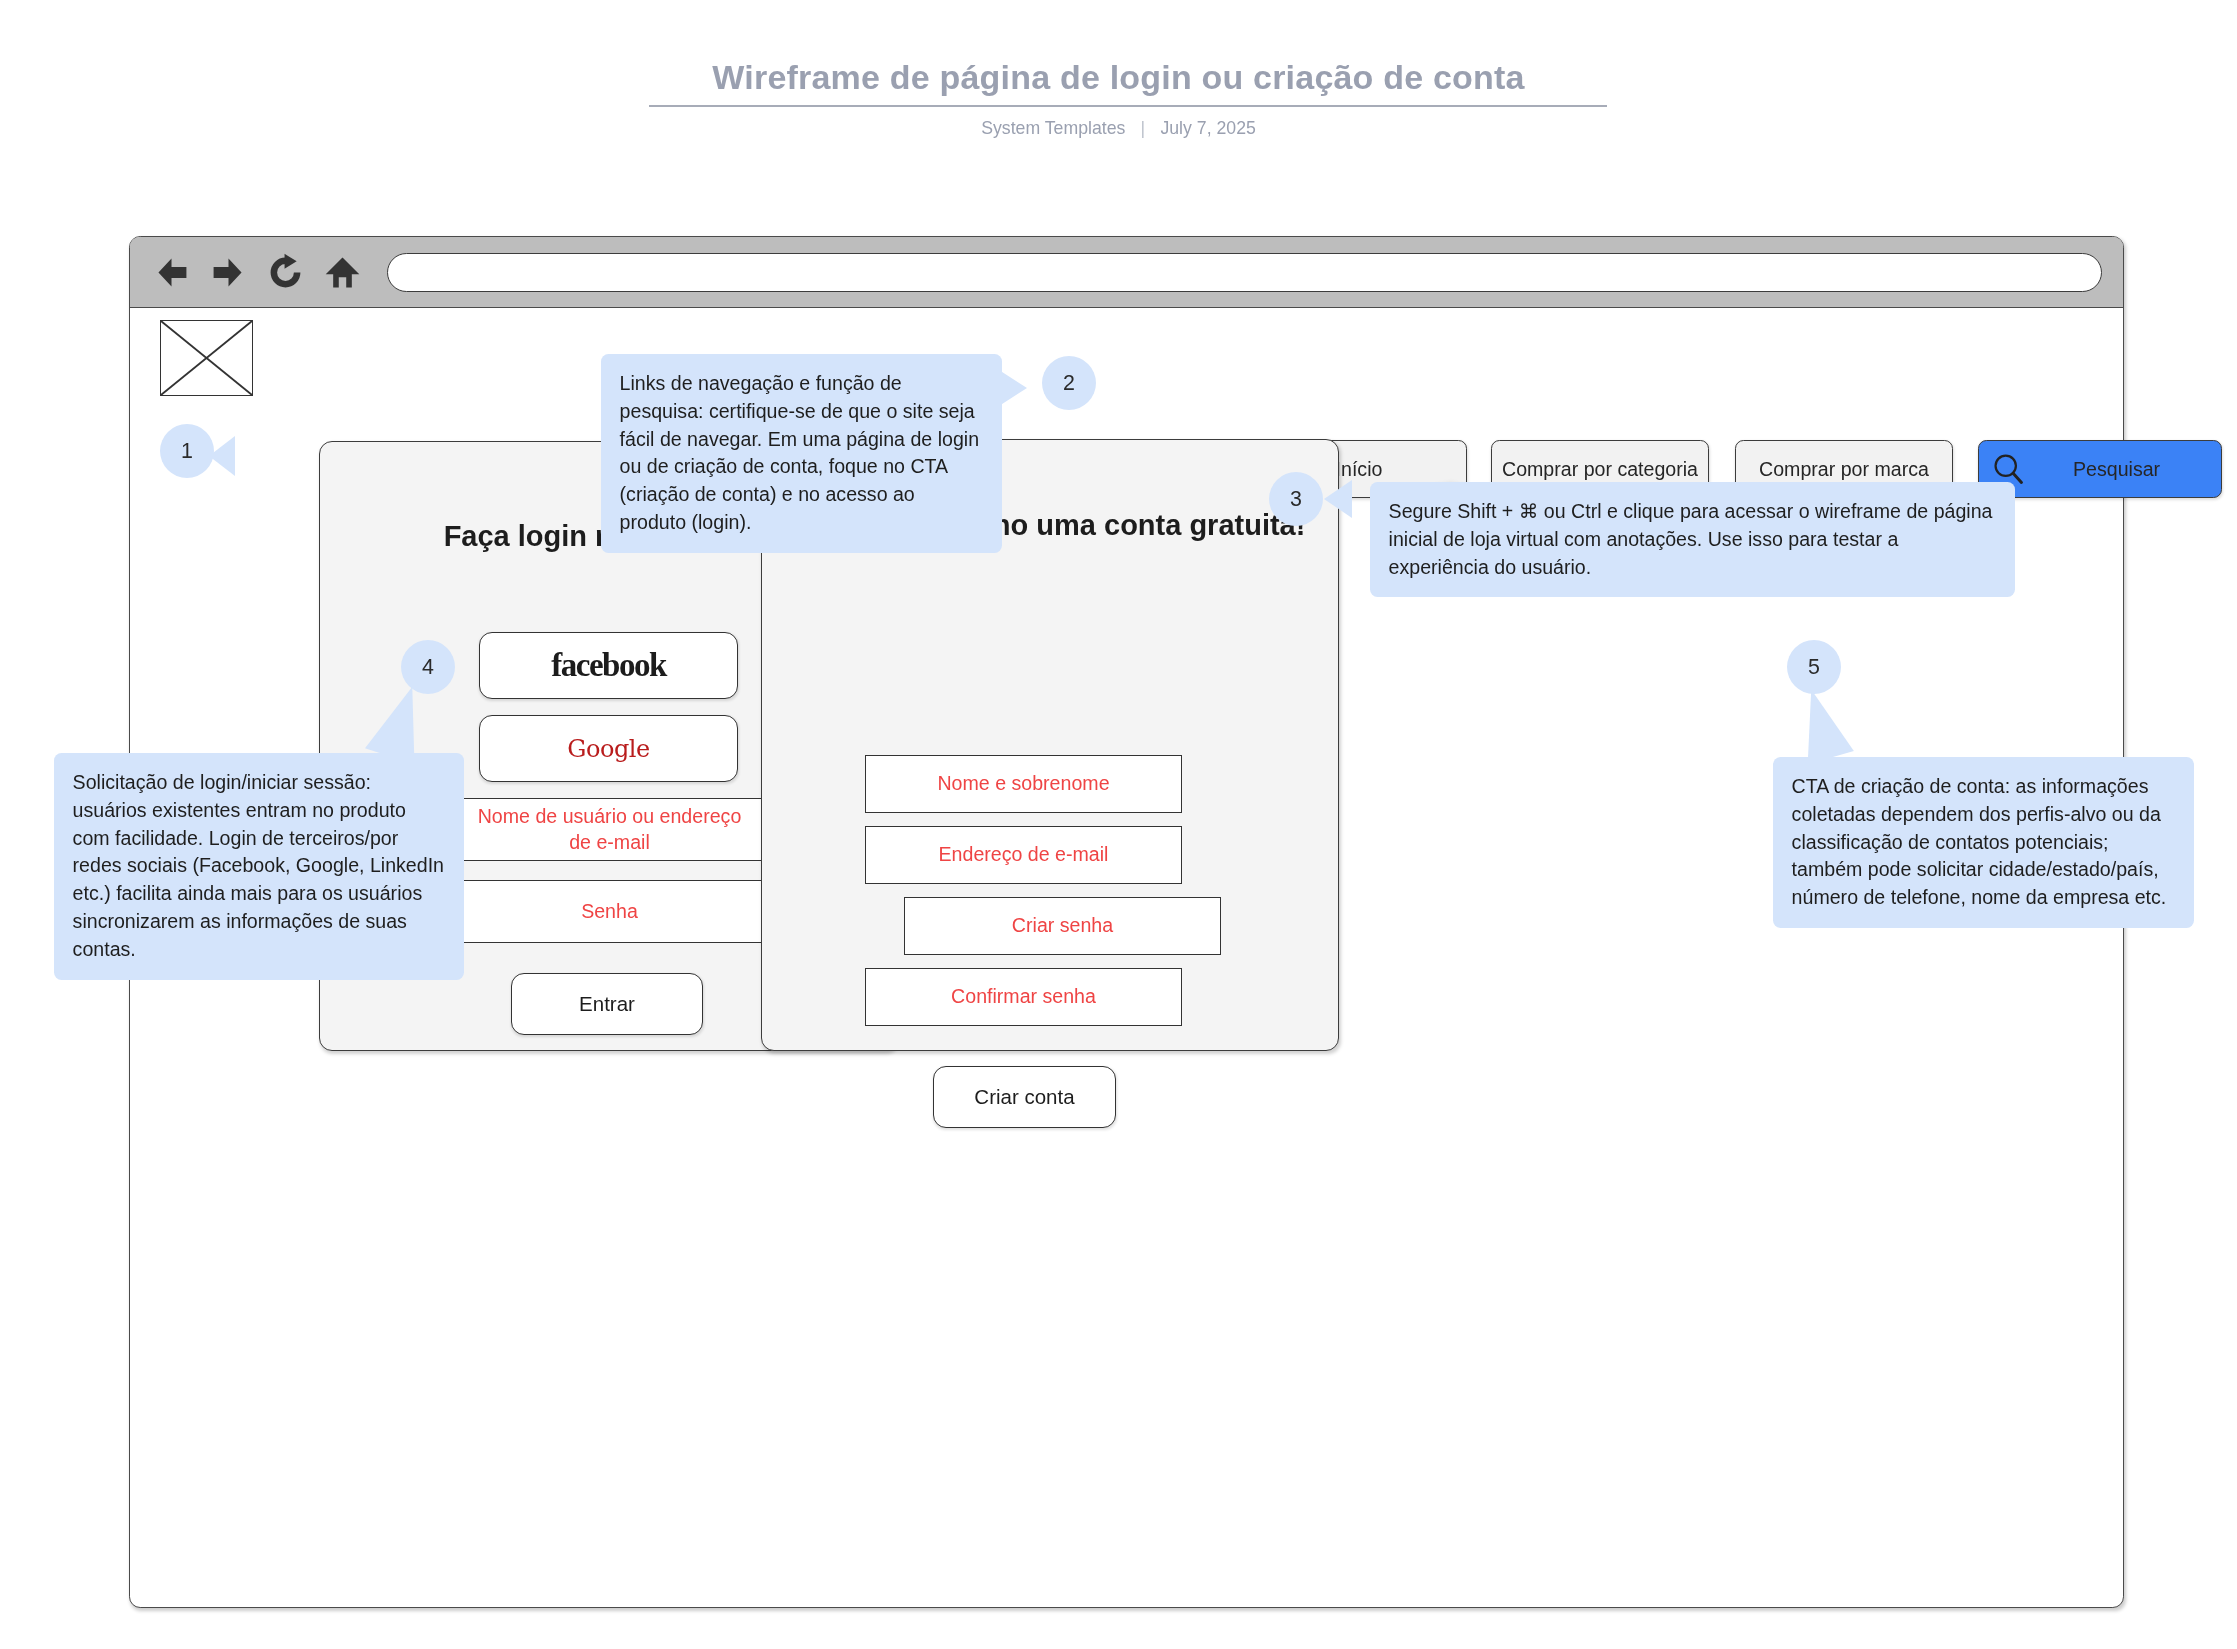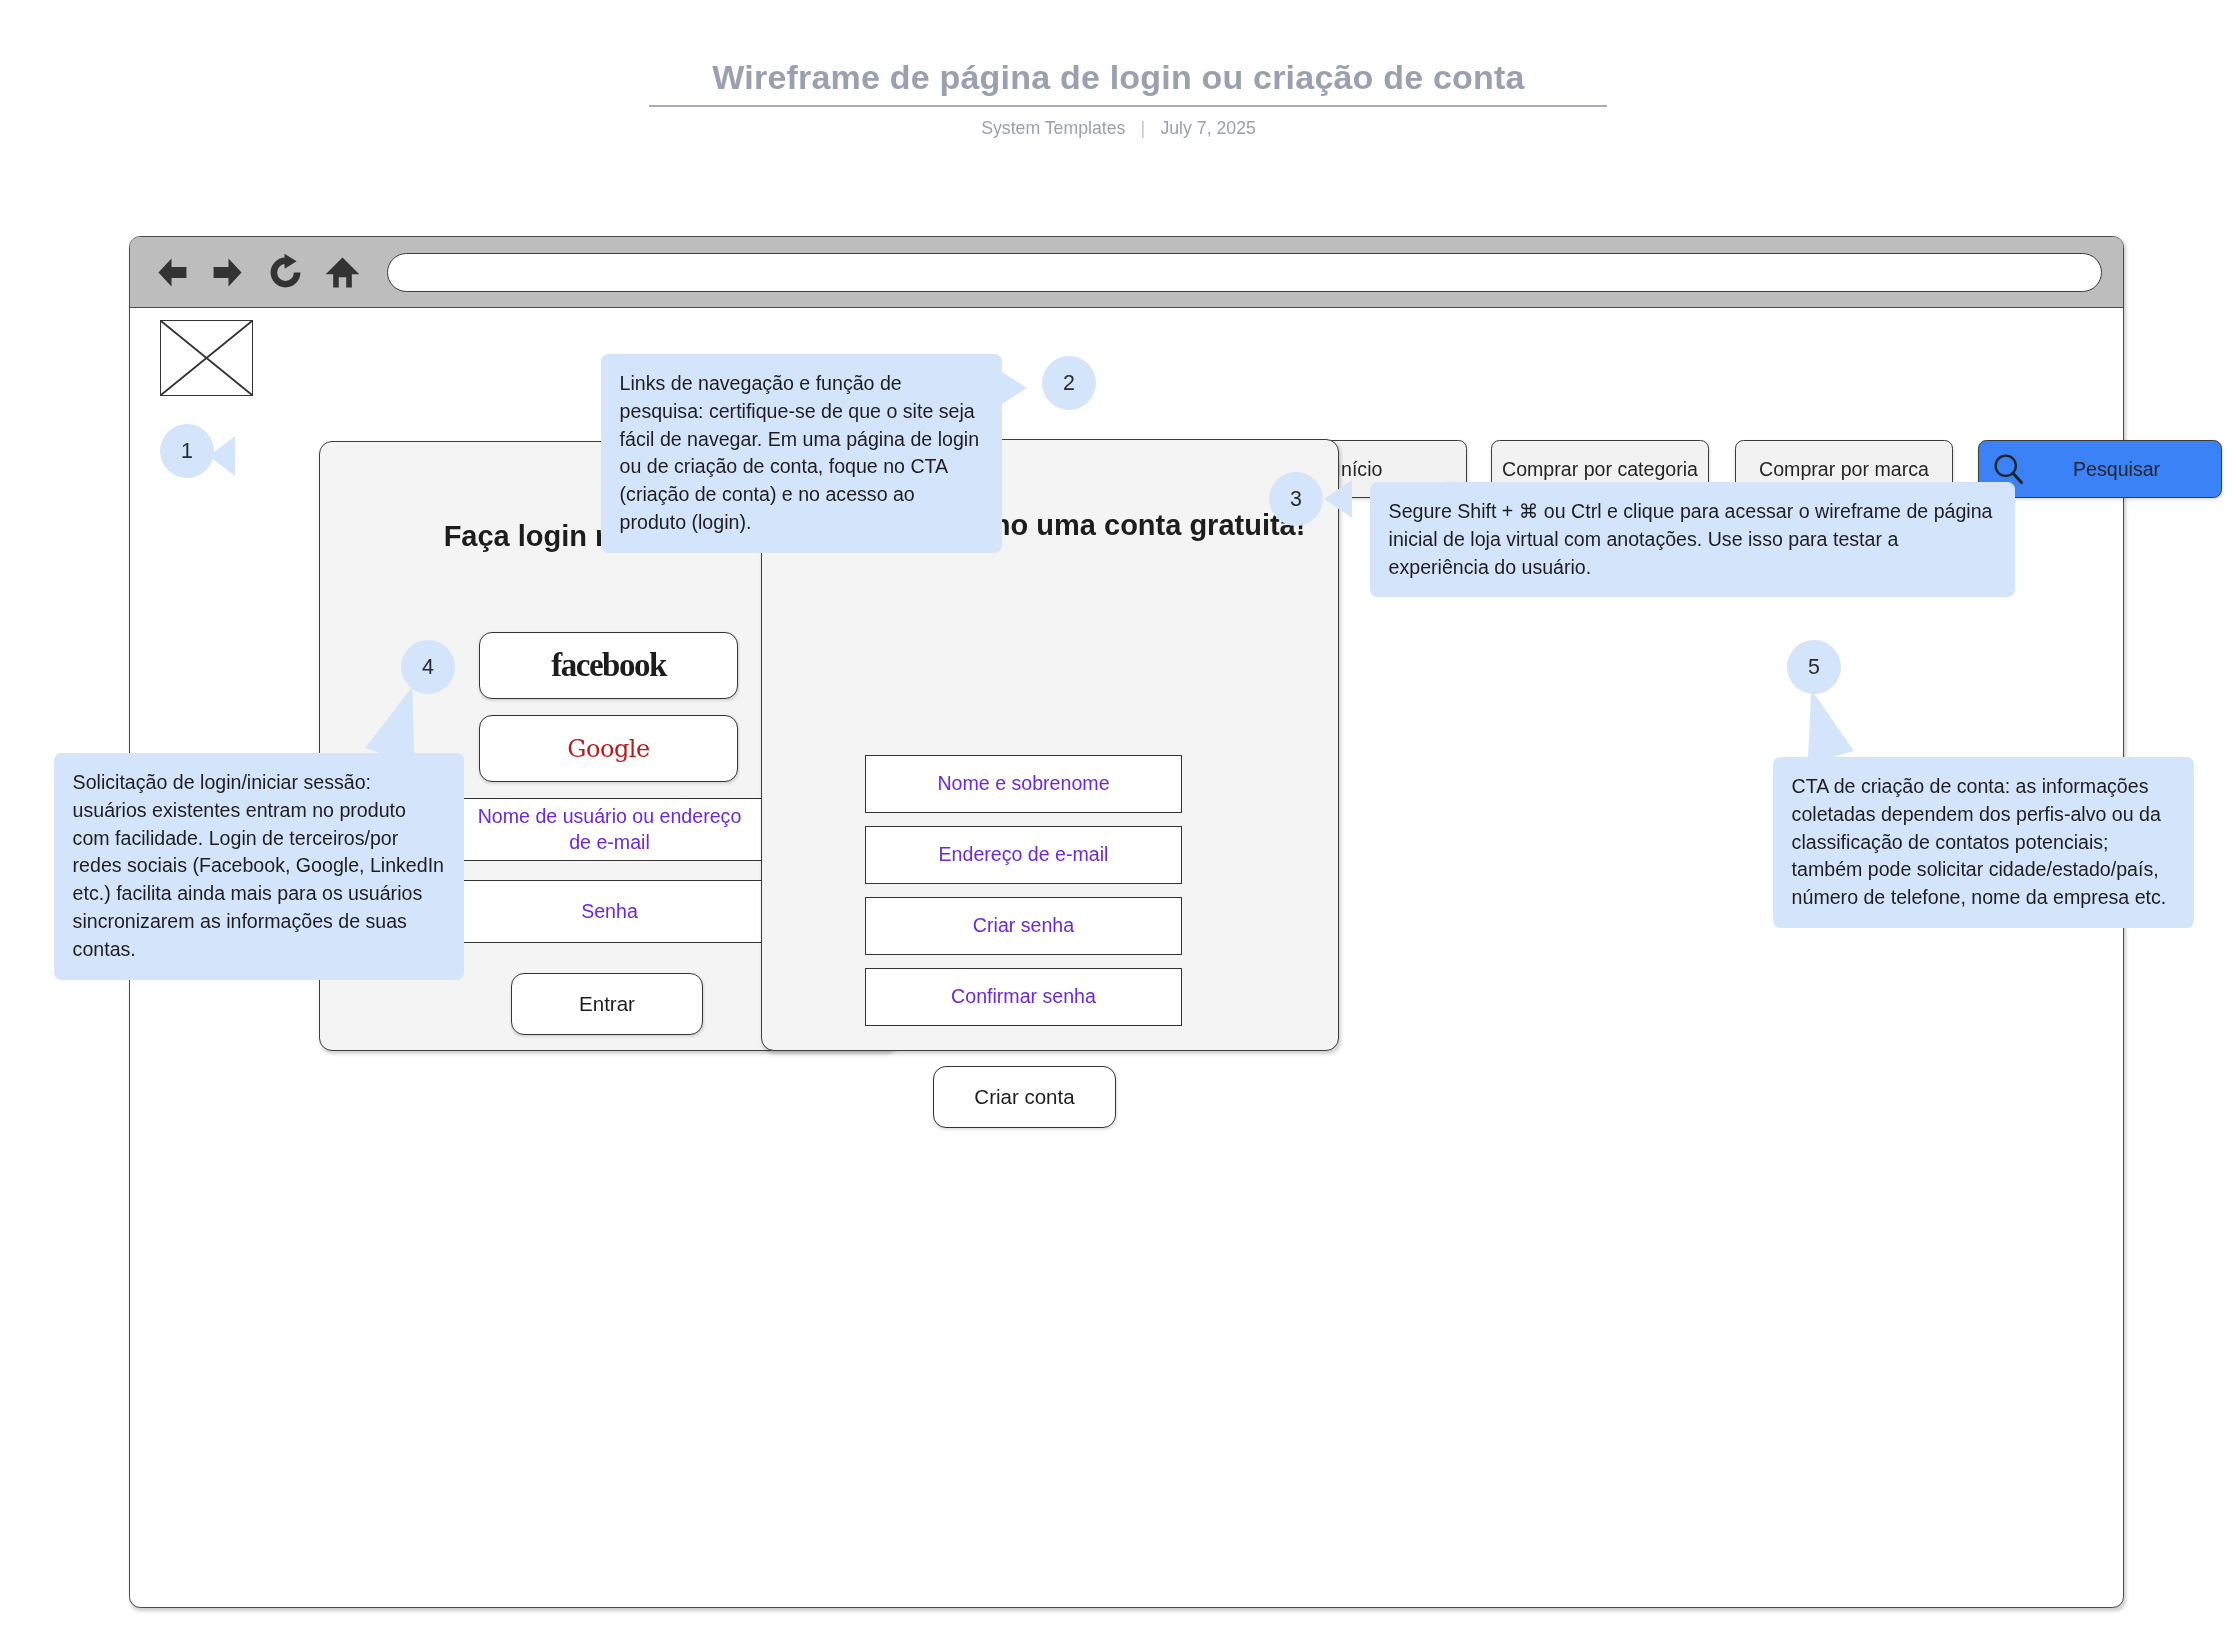--- a/index.html
+++ b/index.html
@@ -193,32 +193,32 @@
   
   .field {
     position: absolute;
     background: #ffffff;
     border: 1.9px solid #333;
     display: flex;
     align-items: center;
     justify-content: center;
     text-align: center;
     font-size: 19.6px;
-    color: #6d28d9;
+    color: #ef4444;
     line-height: 1.3;
     padding: 0 13px;
   }
   .card.login .field { left: 131px; width: 317px; }
   .card.login .field.f1 { top: 356px; height: 63px; }
   .card.login .field.f2 { top: 438px; height: 63px; }
 
   .card.signup .field { left: 103px; width: 317px; }
   .card.signup .field.f1 { top: 315px; height: 58px; }
   .card.signup .field.f2 { top: 386px; height: 58px; }
-  .card.signup .field.f3 { top: 457px; height: 58px; }
+  .card.signup .field.f3 { top: 457px; height: 58px; margin-left: 39px; }
   .card.signup .field.f4 { top: 528px; height: 58px; }
 
   
   .submit-btn {
     position: absolute;
     background: #ffffff;
     border: 1.9px solid #333;
     border-radius: 13px;
     display: flex;
     align-items: center;

